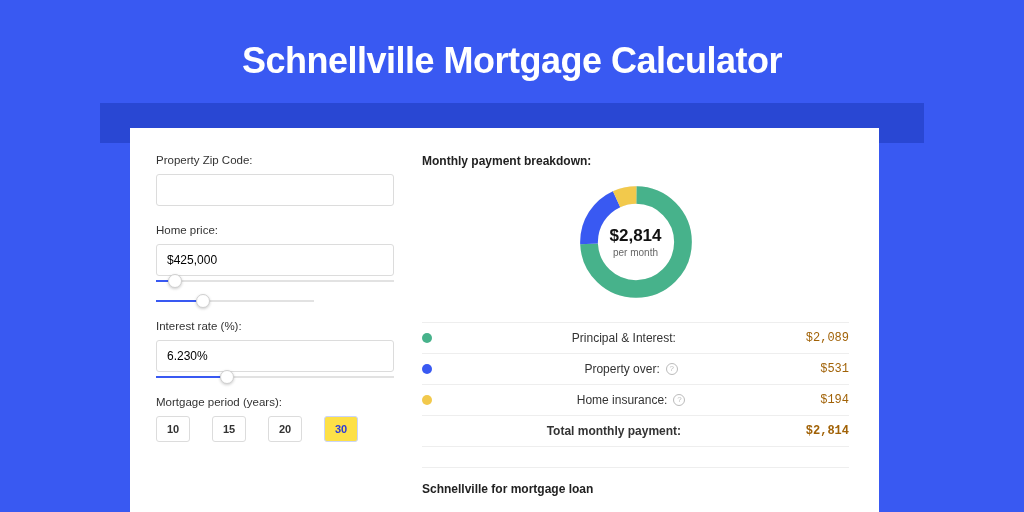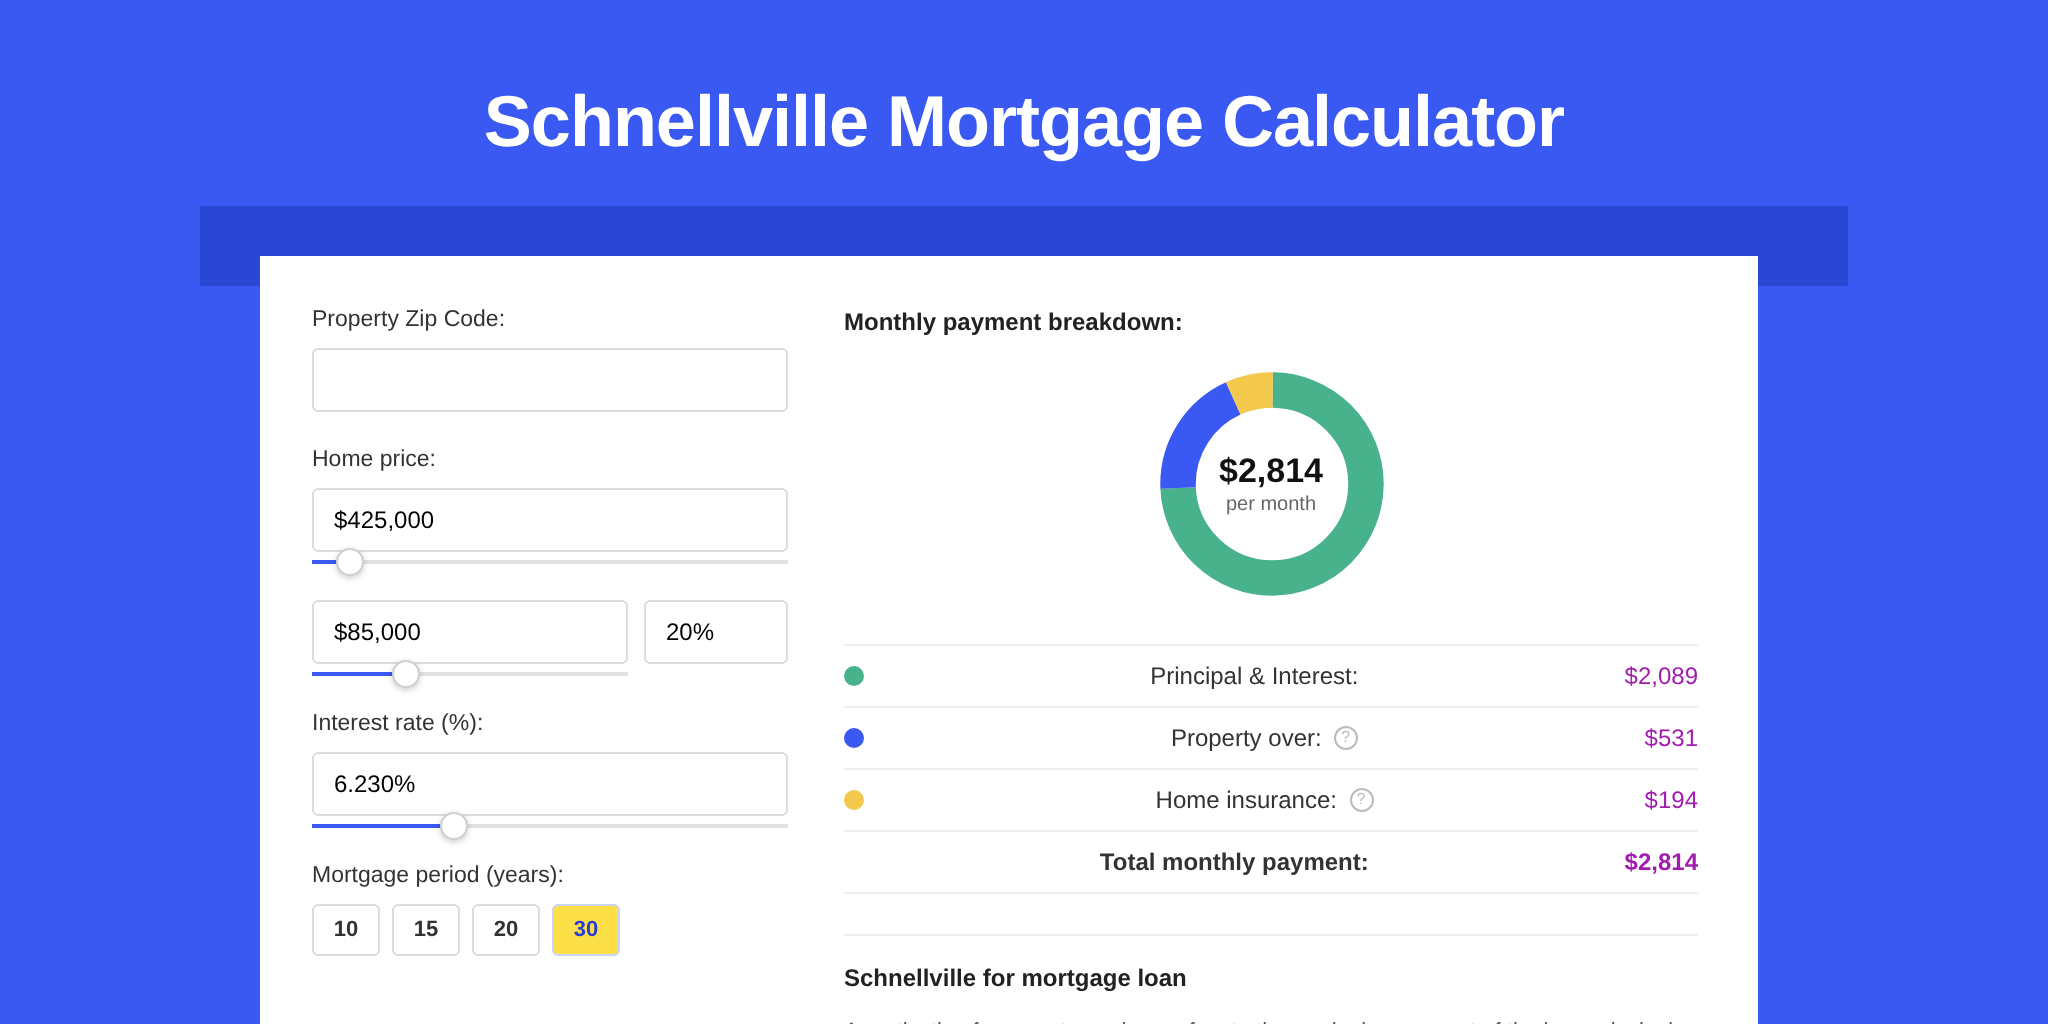--- a/index.html
+++ b/index.html
@@ -83,21 +83,21 @@
     height: 14px;
     border-radius: 50%;
     background: #fff;
     border: 1px solid #d0d0d0;
     box-shadow: 0 1px 3px rgba(0,0,0,0.2);
     transform: translate(-50%, -50%);
   }
   .down-row { display: flex; gap: 8px; }
   .down-row .input:first-child { flex: 1; }
   .down-row .input:last-child { width: 72px; flex: 0 0 72px; }
-  .period-row { display: flex; gap: 6px; }
+  .period-row { display: flex; gap: 22px; }
   .period-btn {
     width: 34px;
     height: 26px;
     border: 1px solid #dcdcdc;
     border-radius: 3px;
     background: #fff;
     font-size: 11px;
     font-weight: 600;
     color: #333;
     display: flex;
@@ -171,21 +171,21 @@
     width: 12px; height: 12px;
     border: 1px solid #bbb;
     border-radius: 50%;
     color: #bbb;
     font-size: 8px;
     display: inline-flex;
     align-items: center;
     justify-content: center;
     line-height: 1;
   }
-  .b-val { color: #a21caf; }
+  .b-val { color: #a16207; font-family: Liberation Mono, monospace; }
   .amort-sec {
     border-top: 1px solid #eee;
     margin-top: 20px;
     padding-top: 14px;
   }
   .amort-text {
     font-size: 11px;
     color: #555;
     line-height: 1.5;
     margin-top: 8px;
@@ -214,28 +214,20 @@
         <div class="input">
             <span>$425,000</span>
           </div>
         <div class="slider-wrap">
           <div class="slider-fill" style="width:8%"></div>
           <div class="slider-thumb" style="left:8%"></div>
         </div>
       </div>
 
       <div class="field-group">
-        <div class="down-row">
-          <div class="input">
-              <span>$85,000</span>
-            </div>
-          <div class="input">
-              <span>20%</span>
-            </div>
-        </div>
         <div class="slider-wrap" style="width:158px">
           <div class="slider-fill" style="width:30%"></div>
           <div class="slider-thumb" style="left:30%"></div>
         </div>
       </div>
 
       <div class="field-group">
         <div class="lbl">Interest rate (%):</div>
         <div class="input">
             <span>6.230%</span>

